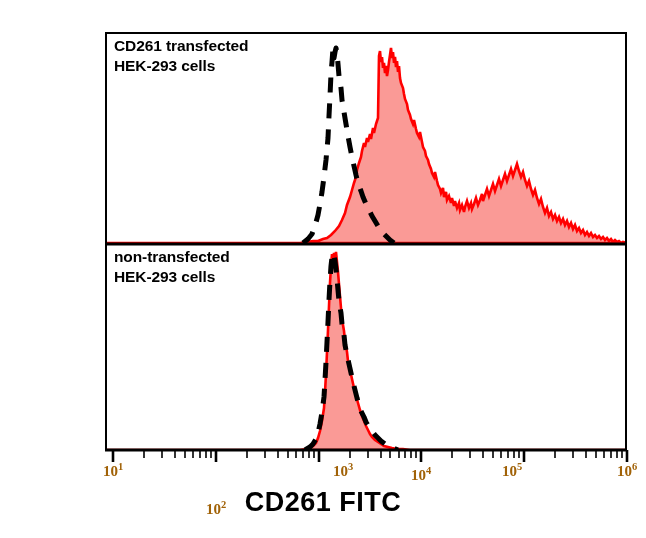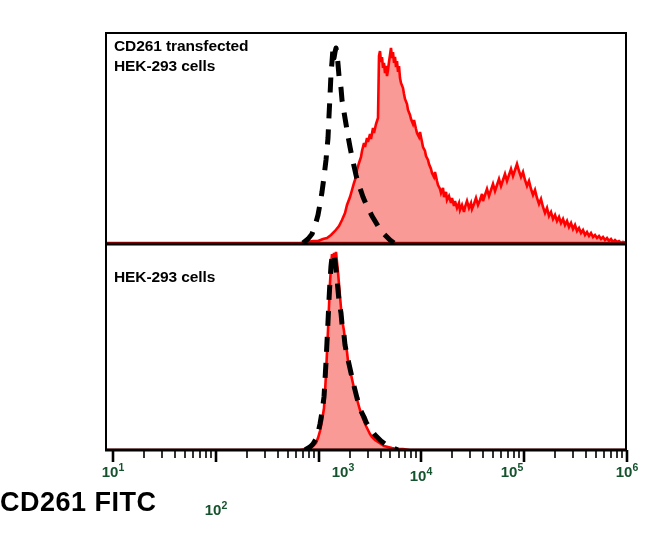--- a/index.html
+++ b/index.html
@@ -36,33 +36,33 @@
     white-space: pre;
     letter-spacing: -0.1px;
   }
   #label-top  { left: 114px; top: 36px;  }
   #label-bottom { left: 114px; top: 247px; }
   #axis-title {
     position: absolute;
     left: 0;
     top: 487px;
     width: 646px;
-    text-align: left;
+    text-align: center;
     font-family: "Liberation Sans", sans-serif;
     font-size: 27px;
     font-weight: bold;
     color: #000000;
     letter-spacing: 0.5px;
   }
   .tick-label {
     position: absolute;
-    font-family: Liberation Sans, sans-serif;
+    font-family: Liberation Serif, serif;
     font-size: 15px;
     font-weight: bold;
-    color: #14532d;
+    color: #a16207;
     transform: translateX(-50%);
     white-space: nowrap;
   }
   .tick-label sup {
     font-size: 10.5px;
     font-weight: bold;
     vertical-align: super;
     line-height: 0;
   }
 </style>
@@ -162,21 +162,21 @@
         <line x1="604" y1="450" x2="604" y2="458"></line>
         <line x1="611" y1="450" x2="611" y2="458"></line>
         <line x1="617" y1="450" x2="617" y2="458"></line>
         <line x1="622" y1="450" x2="622" y2="458"></line>
       </g>
     </g>
   </svg>
 
   <div class="panel-label" id="label-top"><span>CD261 transfected</span><br><span>HEK-293 cells</span></div>
 
-  <div class="panel-label" id="label-bottom"><br><span>HEK-293 cells</span></div>
+  <div class="panel-label" id="label-bottom"><span>non-transfected</span><br><span>HEK-293 cells</span></div>
 
   <div class="tick-label" style="left:113px; top:463px;"><span>10</span><sup>1</sup></div>
   <div class="tick-label" style="left:216px; top:463px;margin-top:38px;"><span>10</span><sup>2</sup></div>
   <div class="tick-label" style="left:319px; top:463px;margin-left:24px;"><span>10</span><sup>3</sup></div>
   <div class="tick-label" style="left:421px; top:467px;"><span>10</span><sup>4</sup></div>
   <div class="tick-label" style="left:512px; top:463px;"><span>10</span><sup>5</sup></div>
   <div class="tick-label" style="left:627px; top:463px;"><span>10</span><sup>6</sup></div>
 
   <div id="axis-title">CD261 FITC</div>
 

